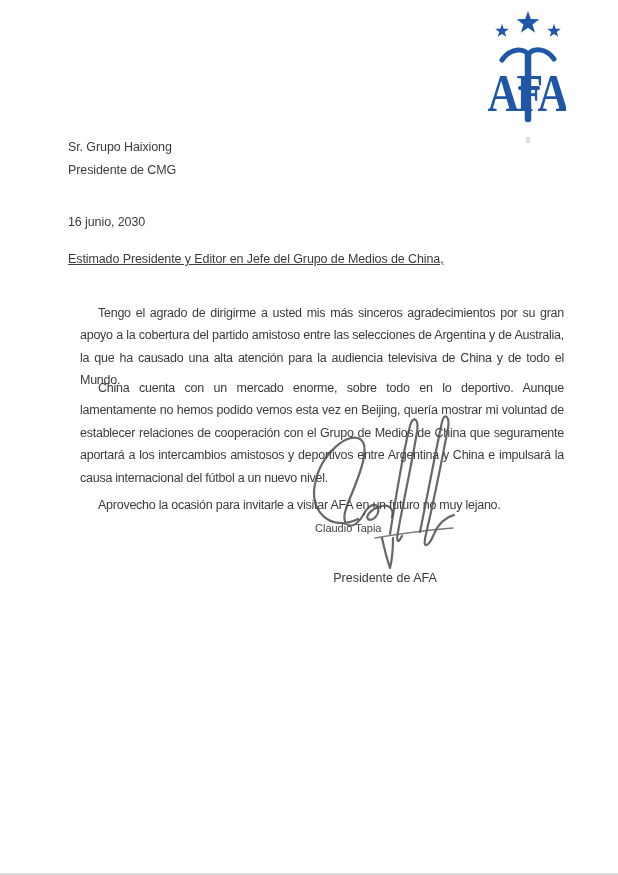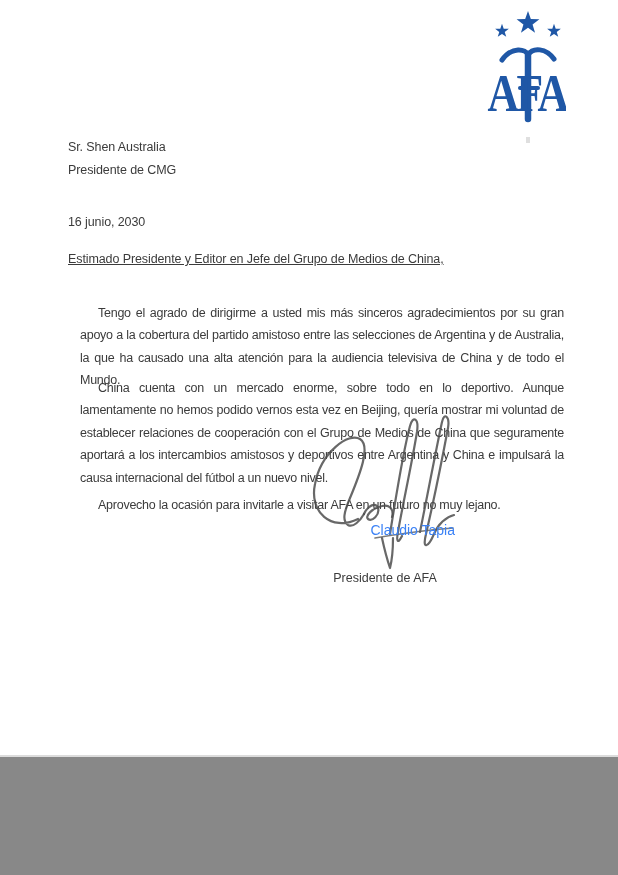--- a/index.html
+++ b/index.html
@@ -1,19 +1,19 @@
 <!DOCTYPE html>
 <html><head>
 <meta charset="utf-8">
 <title>Letter</title>
 <style>
   html,body{margin:0;padding:0;background:#888;}
   .page{
     position:relative;
-    width:618px;height:757px;
+    width:618px;height:875px;
     background:#ffffff;
     overflow:hidden;
     font-family:"Liberation Sans",sans-serif;
     color:#3b3b3b;
   }
   .logo{position:absolute;left:486px;top:8px;width:80px;height:118px;}
   .reg-mark{position:absolute;left:526px;top:137px;width:4px;height:6px;background:#c4c4c4;opacity:.55;}
   .recipient{position:absolute;left:68px;top:136px;font-size:12.5px;line-height:23px;letter-spacing:-0.1px;}
   .date{position:absolute;left:68px;top:215px;font-size:12.5px;letter-spacing:-0.1px;}
   .salutation{position:absolute;left:68px;top:252px;font-size:12.5px;letter-spacing:-0.1px;text-decoration:underline;}
@@ -22,21 +22,21 @@
     font-size:12.5px;line-height:22.4px;
     text-align:justify;text-indent:18px;
     letter-spacing:-0.25px;
   }
   .p1{top:290px;}
   .p2{top:365px;}
   .p3{top:482px;text-align:left;}
   .signature{position:absolute;left:303px;top:414px;width:165px;height:160px;pointer-events:none;}
   .sig-stroke{fill:none;stroke:#4e4e4e;stroke-width:2.2;stroke-linecap:round;stroke-linejoin:round;opacity:.85;}
   .sig-under{fill:none;stroke:#5a5a5a;stroke-width:1.6;stroke-linecap:round;opacity:.8;}
-  .signer-name{position:absolute;left:315px;top:522px;width:140px;text-align:right;font-size:14px;color:#3b82f6;}
+  .signer-name{position:absolute;left:315px;top:522px;width:140px;text-align:left;font-size:11px;color:#404040;}
   .signer-title{position:absolute;left:305px;top:558px;width:160px;text-align:center;font-size:12.5px;margin-top:13px;}
   .bottom-edge{position:absolute;left:0;bottom:0;width:618px;height:2px;background:#dcdcdc;}
   .logo-letters{
     font-family:"Liberation Serif",serif;
     font-weight:bold;
     letter-spacing:-3px;
   }
 </style>
 </head>
 <body>
@@ -58,21 +58,21 @@
         <path d="M 16,52 C 26,38 40,41 42,47 C 47,39 60,40 68,51" stroke-width="5"></path>
         <path d="M 42,46 L 42,111" stroke-width="6.5"></path>
         <path d="M 34,80 L 52,80" stroke-width="4"></path>
       </g>
       <text class="logo-letters" transform="translate(41,103) scale(0.84,1)" text-anchor="middle" font-size="52" fill="#1f57a6">AFA</text>
     </svg>
   </div>
   <div class="reg-mark"></div>
 
   <div class="recipient">
-    <div>Sr. Shen Australia</div>
+    <div>Sr. Grupo Haixiong</div>
     <div>Presidente de CMG</div>
   </div>
 
   <div class="date">16 junio, 2030</div>
 
   <div class="salutation">Estimado Presidente y Editor en Jefe del Grupo de Medios de China,</div>
 
   <p class="para p1">Tengo el agrado de dirigirme a usted mis más sinceros agradecimientos por su gran apoyo a la cobertura del partido amistoso entre las selecciones de Argentina y de Australia, la que ha causado una alta atención para la audiencia televisiva de China y de todo el Mundo.</p>
   <p class="para p2">China cuenta con un mercado enorme, sobre todo en lo deportivo. Aunque lamentamente no hemos podido vernos esta vez en Beijing, quería mostrar mi voluntad de establecer relaciones de cooperación con el Grupo de Medios de China que seguramente aportará a los intercambios amistosos y deportivos entre Argentina y China e impulsará la causa internacional del fútbol a un nuevo nivel.</p>
   <p class="para p3">Aprovecho la ocasión para invitarle a visitar AFA en un futuro no muy lejano.</p>

